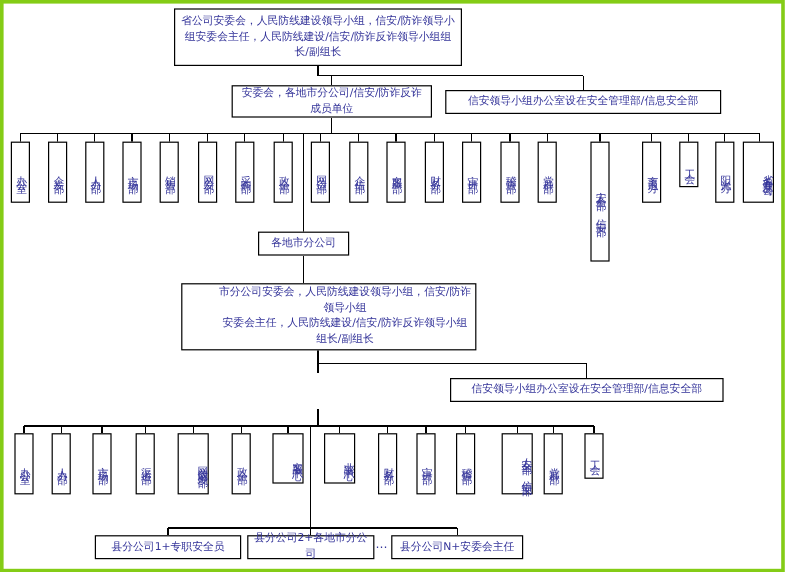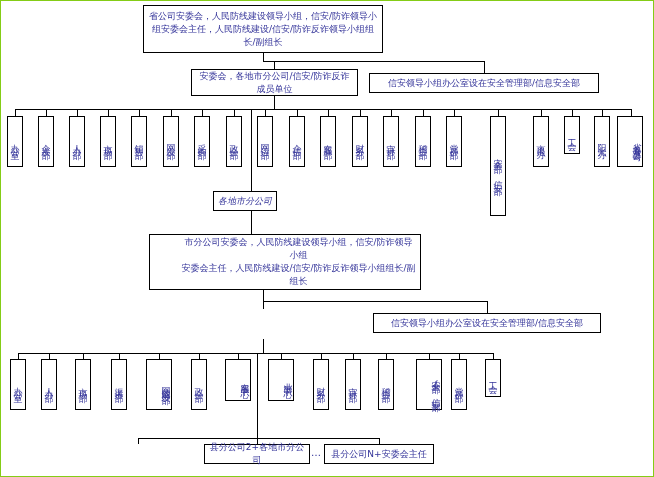--- a/index.html
+++ b/index.html
@@ -1,19 +1,19 @@
 <!DOCTYPE html>
 <html style="--txt: #333399; --line: #000000;"><head>
 <meta charset="utf-8">
 <style>
   * { margin:0; padding:0; box-sizing:border-box; }
   body { background:#fff; font-family:"DejaVu Sans", sans-serif; }
   .canvas {
     position:relative; width:654px; height:477px;
-    background:#fff; border:1px solid #84cc16; overflow:hidden;
+    background:#fff; border:3px solid #84cc16; overflow:hidden;
   }
   svg.lines { position:absolute; left:0; top:0; width:654px; height:477px; }
   svg.lines line { stroke:var(--line,#000); stroke-width:1; shape-rendering:crispEdges; }
   .hbox {
     position:absolute; border:1px solid #000; background:#fff;
     display:flex; align-items:center; justify-content:center;
     text-align:center; font-size:9px; line-height:13px;
     color:var(--txt,#333399); padding:1px 3px;
   }
   .prewrap { white-space:pre-wrap; }
@@ -117,39 +117,40 @@
   <div class="vbox" style="left:351px; top:115px;">财务部</div>
   <div class="vbox" style="left:382px; top:115px;">审计部</div>
   <div class="vbox" style="left:414px; top:115px;">稽查部</div>
   <div class="vbox" style="left:445px; top:115px;">党群部</div>
   <div class="vbox" style="left:489px; top:115px; height:100px;">安全部/信安部</div>
   <div class="vbox" style="left:532px; top:115px;">离退办</div>
   <div class="vbox" style="left:563px; top:115px; height:38px;">工会</div>
   <div class="vbox" style="left:593px; top:115px;">阳光办</div>
   <div class="vbox wide" style="left:616px; top:115px; height:51px;">省各专业公司</div>
 
-  <div class="hbox" style="left:212px; top:190px; width:64px; height:20px;font-style:italic;">各地市分公司</div>
+  <div class="hbox" style="left:212px; top:190px; width:76px; height:20px;">各地市分公司</div>
 
-  <div class="hbox prewrap" style="left:148px; top:233px; width:272px; height:56px;padding-left:30px;">市分公司安委会，人民防线建设领导小组，信安/防诈领导小组
+  <div class="hbox prewrap" style="left:148px; top:233px; width:246px; height:56px;padding-left:30px;">市分公司安委会，人民防线建设领导小组，信安/防诈领导小组
 安委会主任，人民防线建设/信安/防诈反诈领导小组组长/副组长</div>
 
   <div class="hbox" style="left:372px; top:312px; width:228px; height:20px;">信安领导小组办公室设在安全管理部/信息安全部</div>
 
   <div class="vbox" style="left:9px;   top:358px;">办公室</div>
   <div class="vbox" style="left:40px;  top:358px;">人力部</div>
   <div class="vbox" style="left:74px;  top:358px;">市场部</div>
   <div class="vbox" style="left:110px; top:358px;">渠道部</div>
   <div class="vbox wide" style="left:145px; top:358px; height:51px;">网运网发部</div>
   <div class="vbox" style="left:190px; top:358px;">政企部</div>
   <div class="vbox wide" style="left:224px; top:358px; height:42px;">客服中心</div>
   <div class="vbox wide" style="left:267px; top:358px; height:42px;">业管中心</div>
   <div class="vbox" style="left:312px; top:358px;">财务部</div>
   <div class="vbox" style="left:344px; top:358px;">审计部</div>
   <div class="vbox" style="left:377px; top:358px;">稽查部</div>
   <div class="vbox wide" style="left:415px; top:358px; height:51px;">安全部/信安部</div>
   <div class="vbox" style="left:450px; top:358px;">党群部</div>
   <div class="vbox" style="left:484px; top:358px; height:38px;">工会</div>
 
+  <div class="hbox" style="left:76px;  top:443px; width:122px; height:20px;">县分公司1+专职安全员</div>
   <div class="hbox" style="left:203px; top:443px; width:106px; height:20px;">县分公司2+各地市分公司</div>
   <div class="dots" style="left:310px; top:446px;">…</div>
   <div class="hbox" style="left:323px; top:443px; width:110px; height:20px;">县分公司N+安委会主任</div>
 
 </div>
 
 </body></html>

